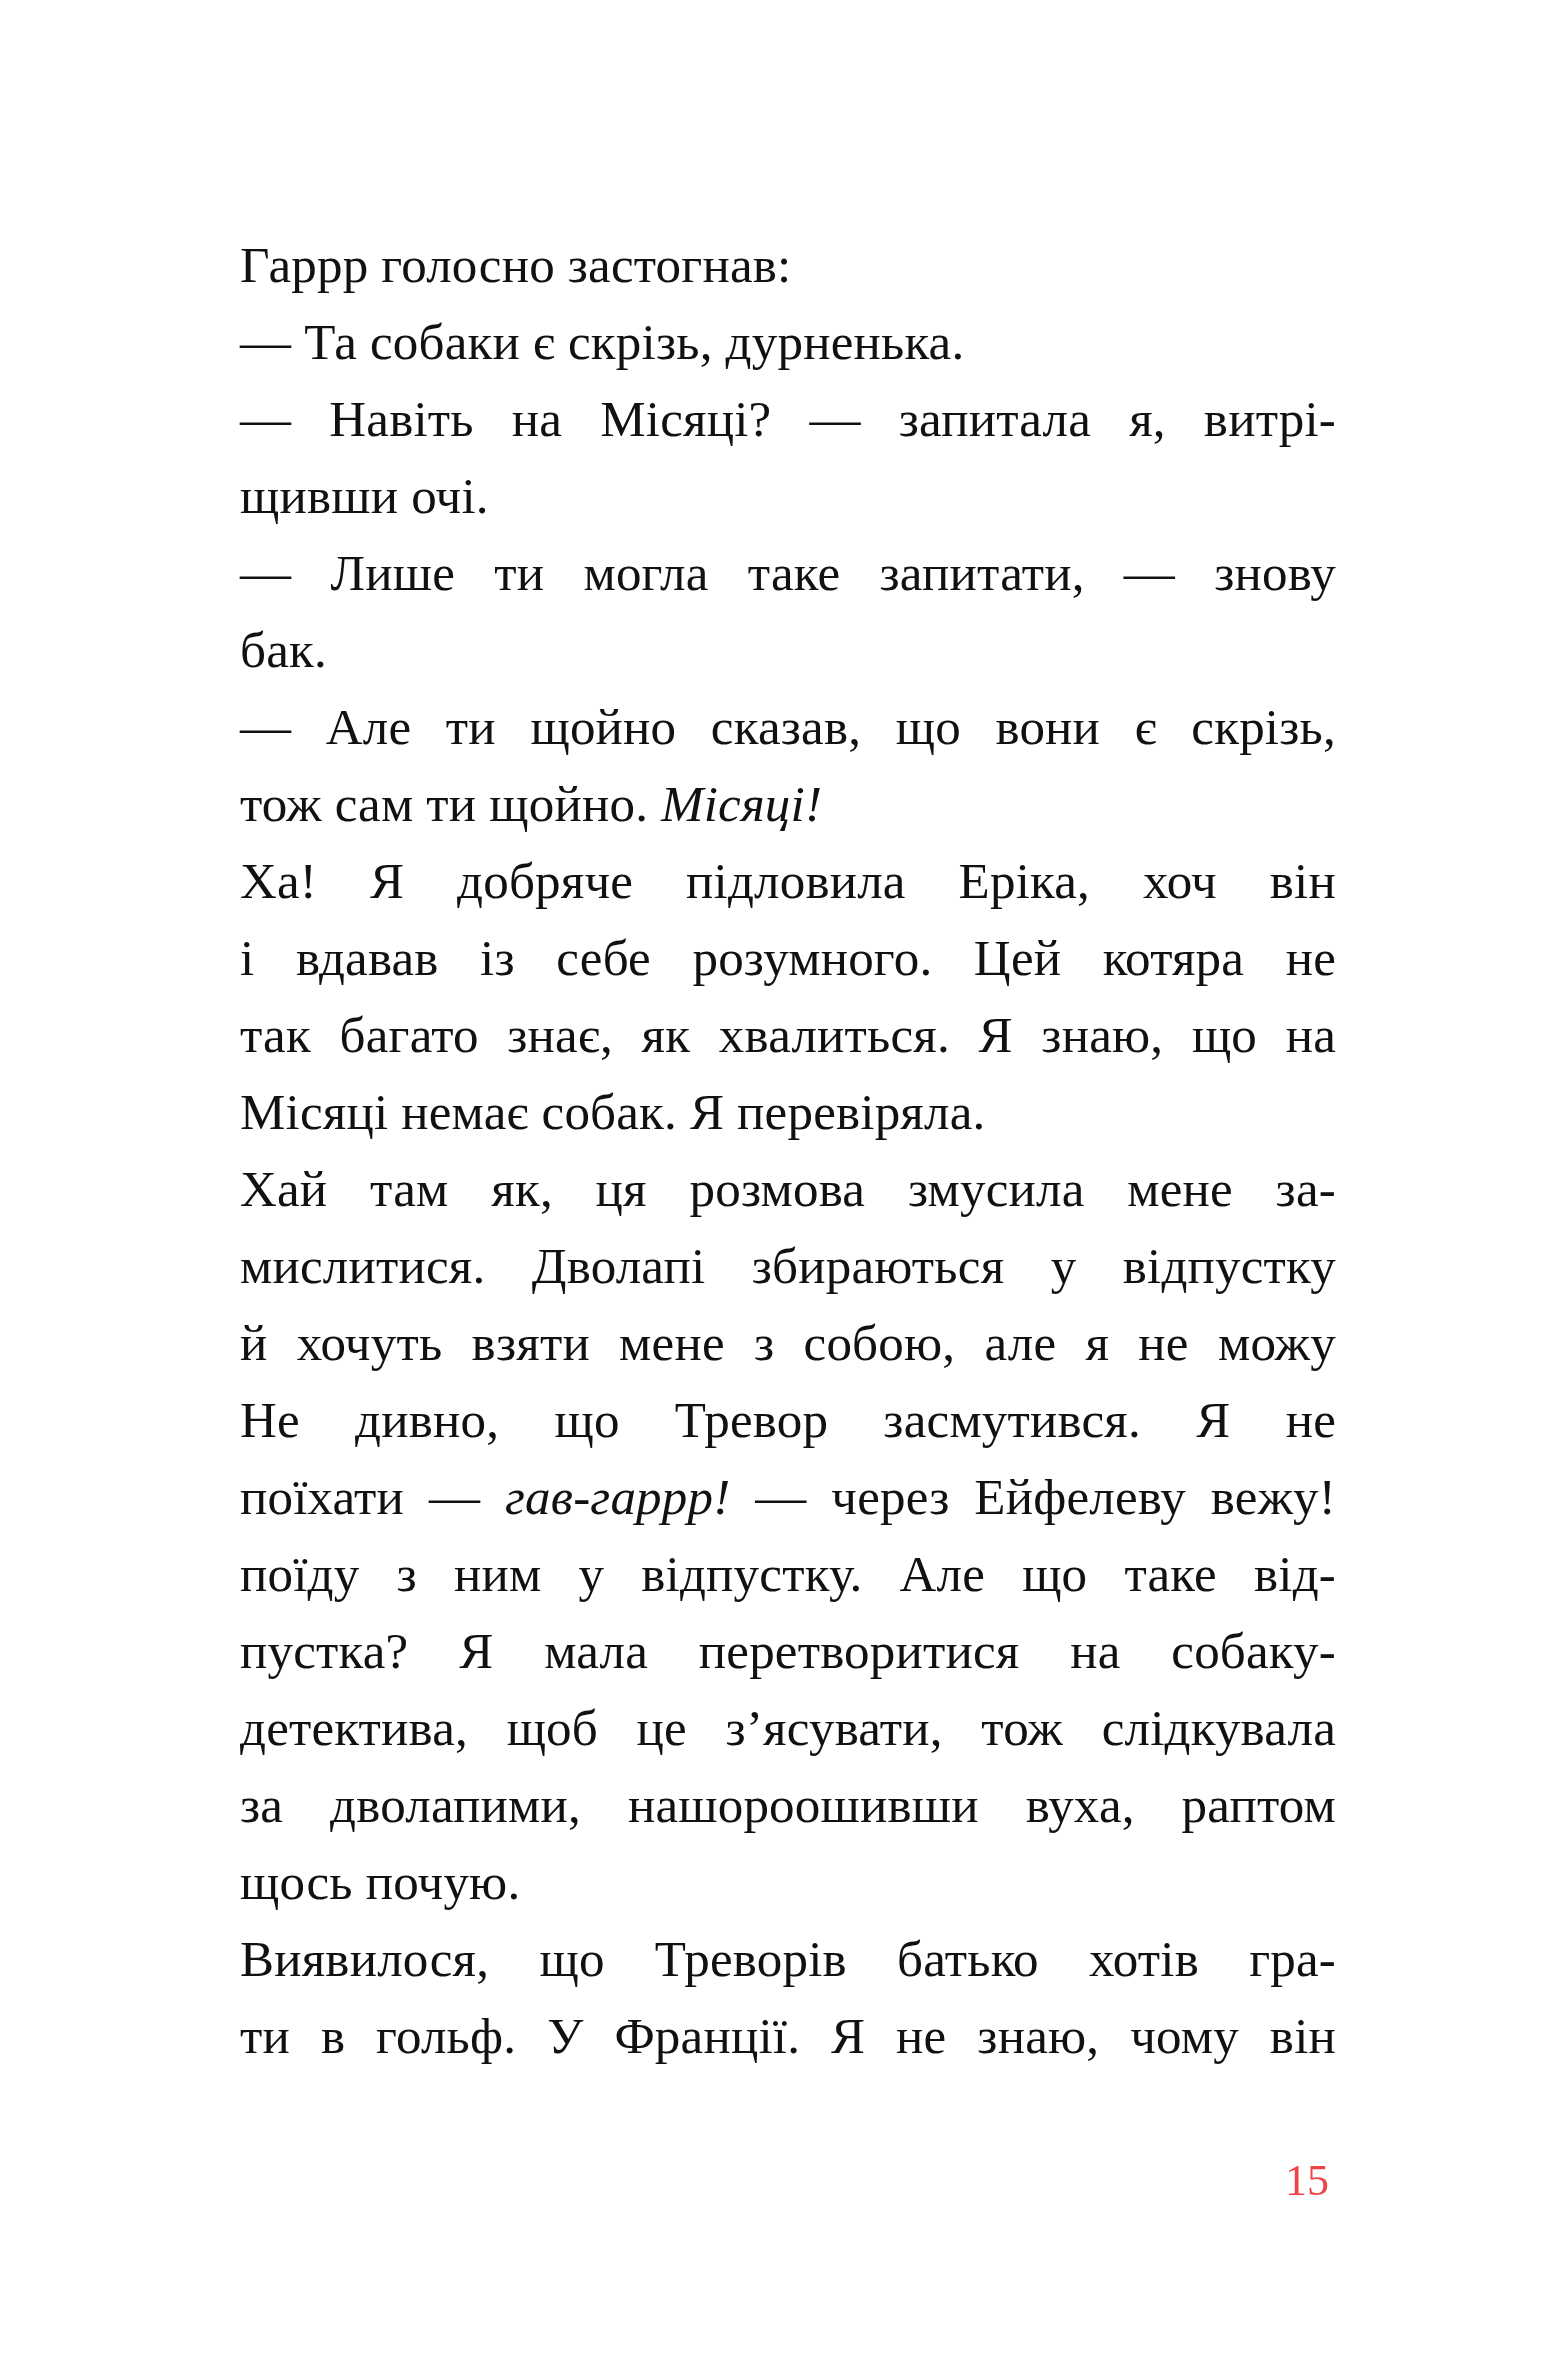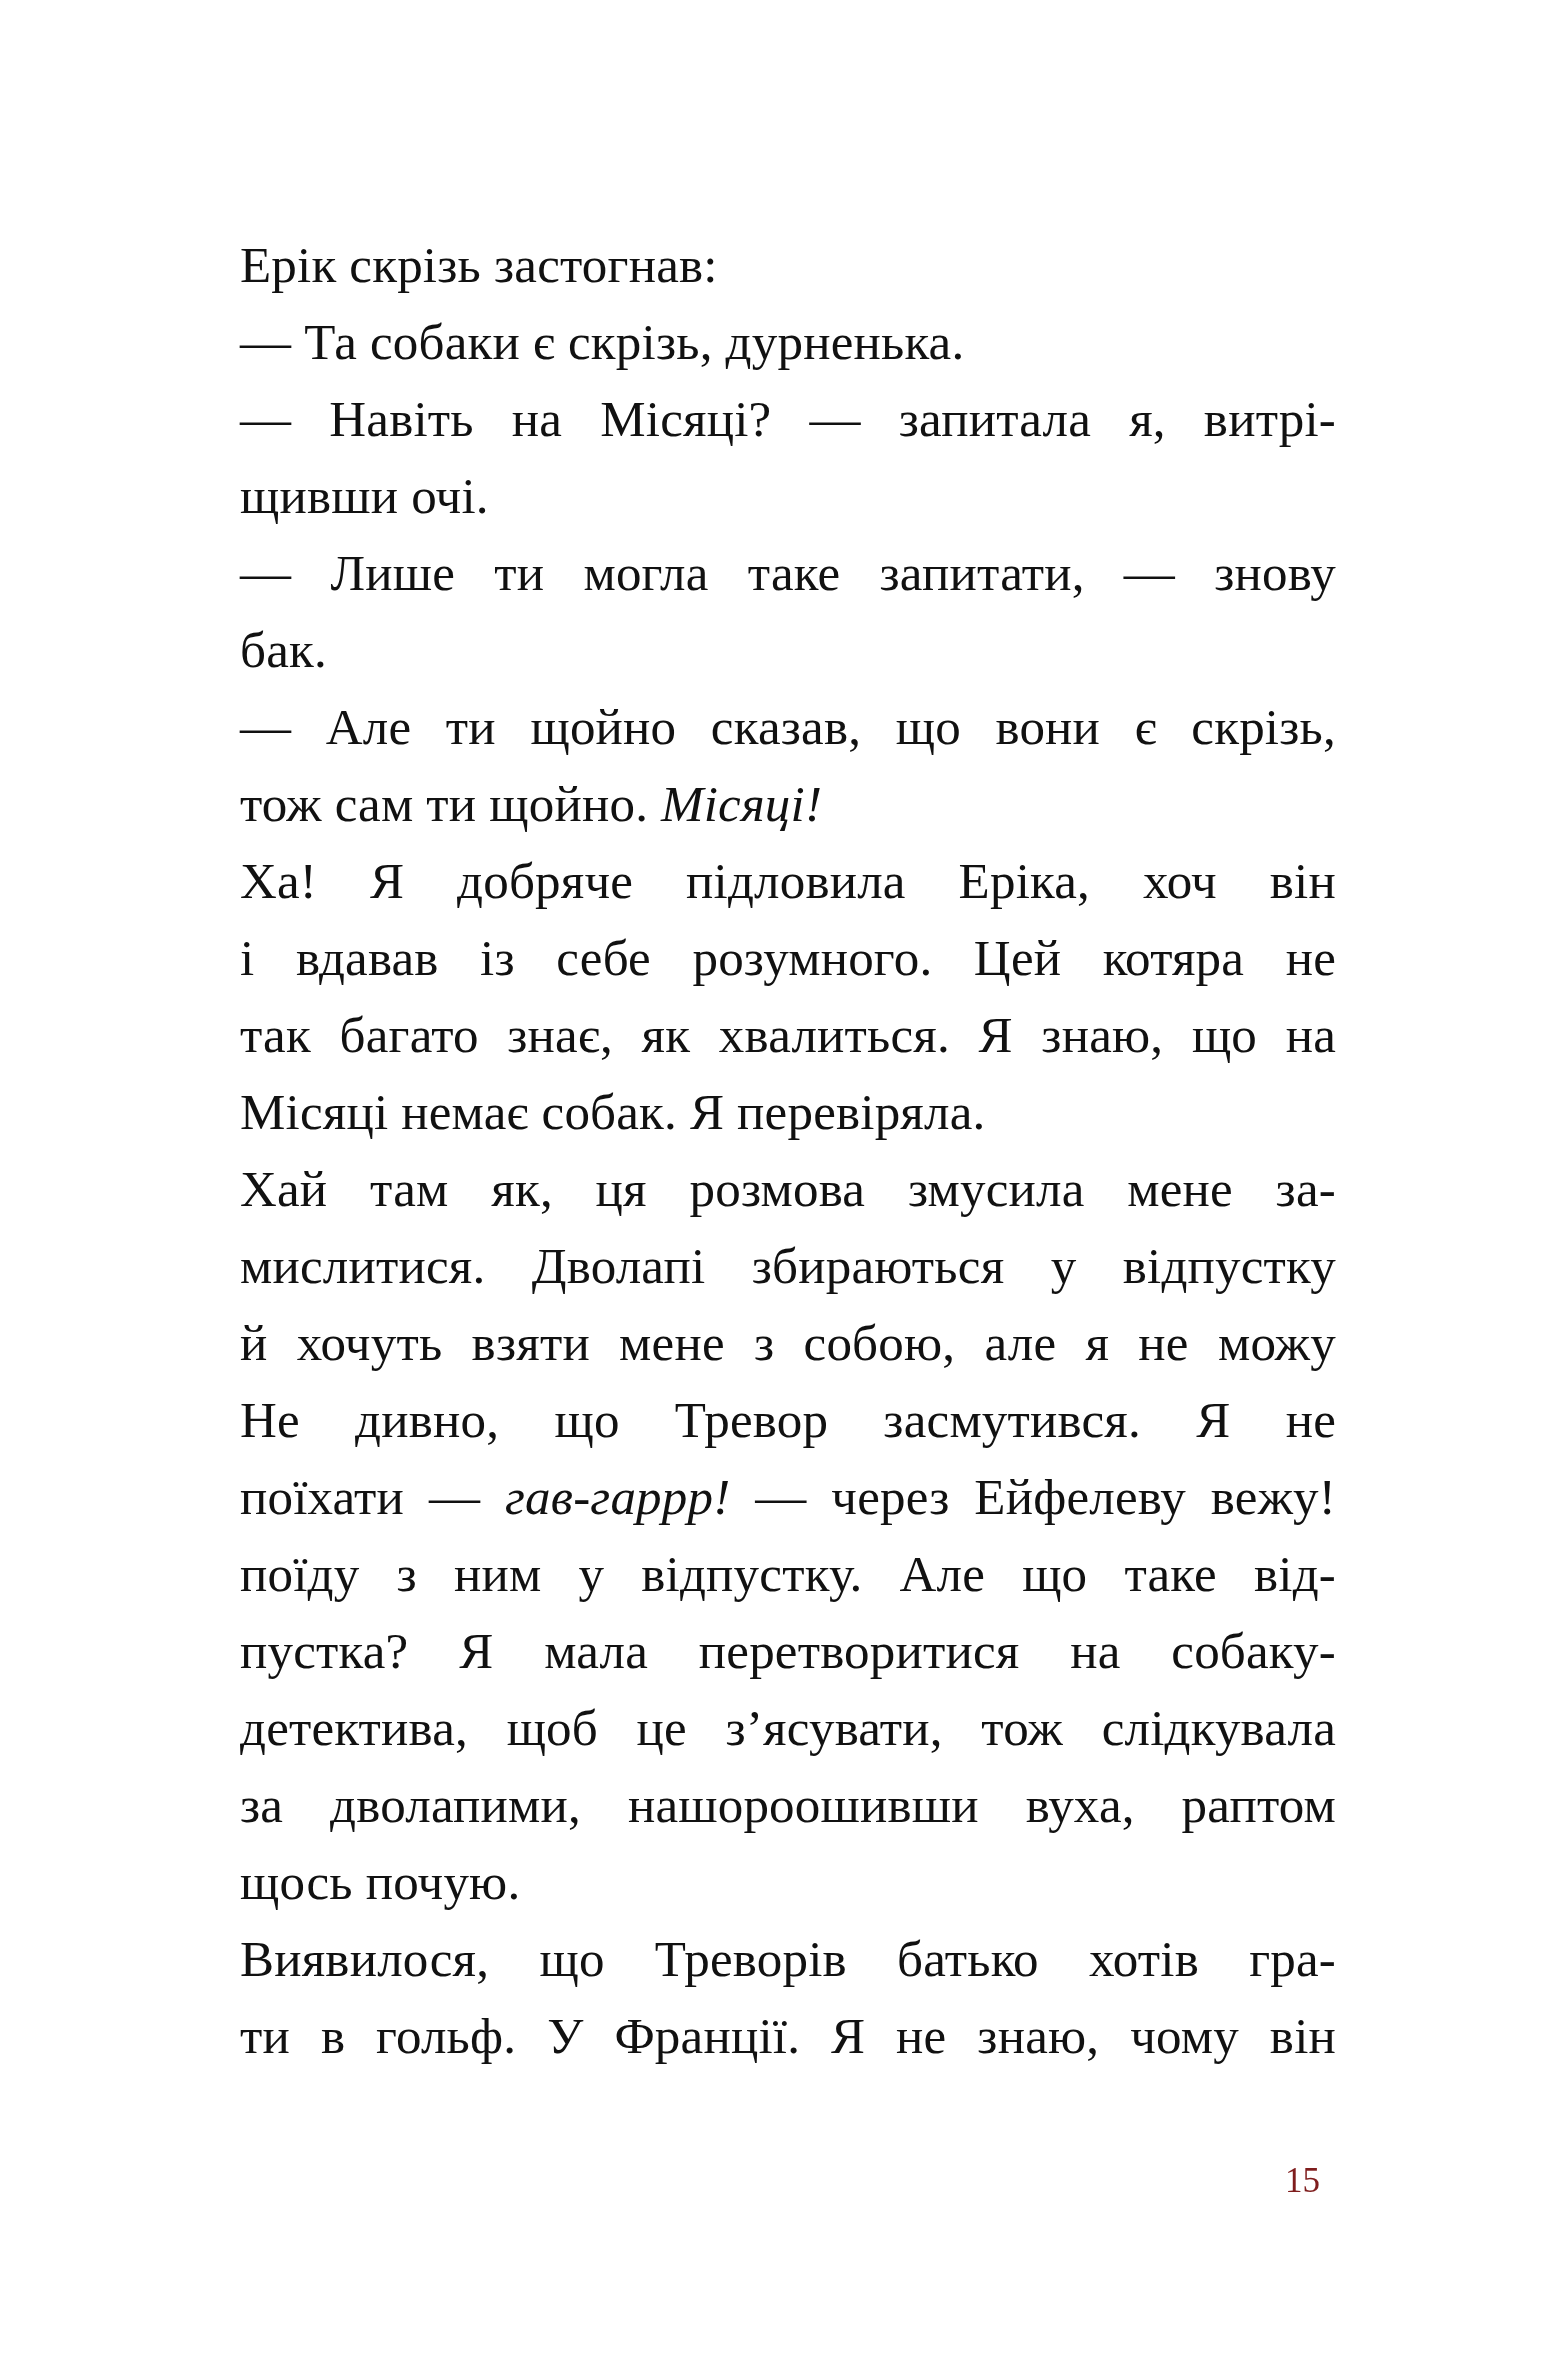--- a/index.html
+++ b/index.html
@@ -41,31 +41,31 @@
     .line.last {
       text-align-last: left;
     }
     .line .it {
       font-style: italic;
     }
     .page-number {
       position: absolute;
       left: 1285px;
       top: 2153px;
-      font-size: 35px;
+      font-size: 44px;
       line-height: 56px;
-      color: #7f1d1d;
+      color: #ef4444;
     }
   </style>
 </head>
 <body>
 
 <div class="page">
   <div class="text-block">
-    <span class="line last">Ерік скрізь застогнав:</span>
+    <span class="line last">Гаррр голосно застогнав:</span>
     <span class="line last">— Та собаки є скрізь, дурненька.</span>
     <span class="line">— Навіть на Місяці? — запитала я, витрі-</span>
     <span class="line last">щивши очі.</span>
     <span class="line">— Лише ти могла таке запитати, — знову</span>
     <span class="line last">бак.</span>
     <span class="line">— Але ти щойно сказав, що вони є скрізь,</span>
     <span class="line last"><span>тож сам ти щойно. </span><span class="it">Місяці!</span></span>
     <span class="line">Ха! Я добряче підловила Еріка, хоч він</span>
     <span class="line">і вдавав із себе розумного. Цей котяра не</span>
     <span class="line">так багато знає, як хвалиться. Я знаю, що на</span>

